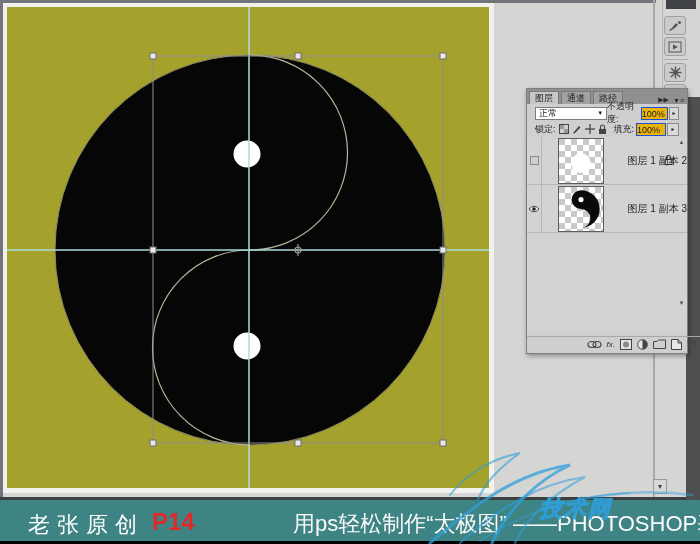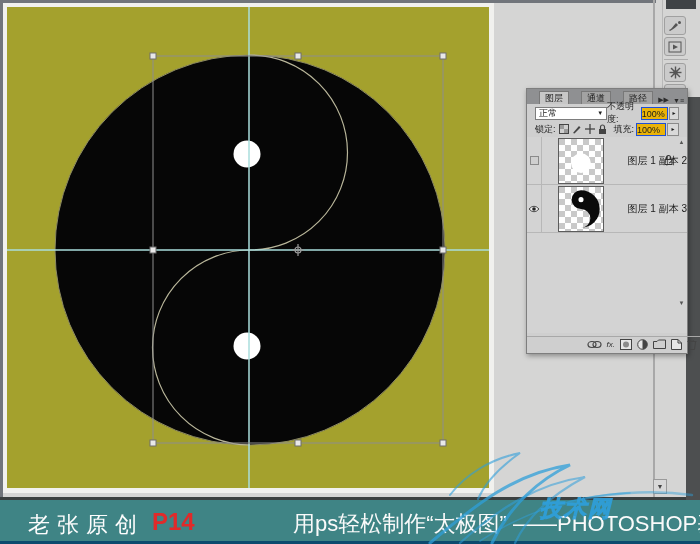--- a/index.html
+++ b/index.html
@@ -21,21 +21,21 @@
   .dock-sep { position:absolute; left:662px; top:0; width:1px; height:97px; background:#b9b9b9; }
   .dock-dark-box { position:absolute; left:666px; top:0; width:30px; height:9px; background:#3f4346; }
   .dock { position:absolute; left:664px; top:14px; width:24px; z-index:3; }
   .dock-btn { width:22px; height:19px; margin:2px 0; background:#cbcbcb; border:1px solid #a0a0a0; border-radius:3px; display:flex; align-items:center; justify-content:center; }
   .dock-div { width:24px; height:1px; background:#adadad; margin:3px 0; }
   .dark-strip { position:absolute; left:686px; top:97px; width:14px; height:406px; background:#4d4f50; z-index:1; }
 
   
   .layers-panel { position:absolute; left:526px; top:88px; width:162px; height:266px; background:#cfcfcf; border:1px solid #7e7e7e; box-shadow:1px 2px 5px rgba(0,0,0,.35); z-index:5; font-size:9px; color:#1c1c1c; }
   .tabbar { position:absolute; left:0; top:0; width:100%; height:15px; background:#8f9092; display:flex; align-items:flex-end; }
-  .tab { height:13px; padding:0 5px; line-height:13px; margin-left:12px; background:#a2a2a2; border:1px solid #787878; border-bottom:none; font-size:9px; }
+  .tab { height:13px; padding:0 5px; line-height:13px; margin-left:2px; background:#a2a2a2; border:1px solid #787878; border-bottom:none; font-size:9px; }
   .tab.active { background:#c7c7c7; }
   .tabbar-right { margin-left:auto; display:flex; gap:4px; padding-right:3px; color:#2b2b2b; font-size:7px; align-items:center; }
   .ctl-row { position:absolute; left:0; width:100%; height:16px; display:flex; align-items:center; padding:0 8px; }
   .ctl-row.r1 { top:16px; }
   .ctl-row.r2 { top:32px; }
   .combo { width:86px; height:13px; background:#fff; border:1px solid #7d7d7d; display:flex; align-items:center; padding:0 3px; }
   .combo .arr { margin-left:auto; font-size:6px; }
   .fieldlabel { margin-left:auto; }
   .field { width:30px; height:13px; background:#eab308; border:1px solid #1d4ed8; text-align:left; padding:1px 2px 0 0; margin-left:2px; }
   .spin { width:12px; height:13px; background:#d9d9d9; border:1px solid #8a8a8a; font-size:6px; text-align:center; line-height:11px; margin-left:1px; }
@@ -53,21 +53,21 @@
   .lname.bgname { font-style:italic; }
   .rowlock { position:absolute; right:14px; top:50%; transform:translateY(-50%); }
   .listscroll { position:absolute; right:1px; top:49px; width:9px; height:194px; }
   .sarrow { position:absolute; right:0; width:9px; height:9px; font-size:6px; color:#555; text-align:center; line-height:9px; }
 
   .panel-footer { position:absolute; left:0; bottom:2px; width:192px; height:15px; border-top:1px solid #a8a8a8; display:flex; align-items:center; justify-content:flex-end; gap:5px; padding-right:22px; }
   .fx-label { font-size:8px; font-style:italic; color:#333; }
   .grip { position:absolute; right:1px; bottom:1px; width:10px; height:10px; background:linear-gradient(135deg, transparent 50%, #9a9a9a 50%, #9a9a9a 60%, #cfcfcf 60%, #cfcfcf 75%, #9a9a9a 75%, #9a9a9a 85%, #cfcfcf 85%); }
 
   
-  .bottom-bar { position:absolute; left:0; top:500px; width:700px; height:44px; background:#3f8485; border-bottom:3px solid #0c4a6e; z-index:6; }
+  .bottom-bar { position:absolute; left:0; top:500px; width:700px; height:44px; background:#3f8485; border-bottom:3px solid #000000; z-index:6; }
   .author { position:absolute; left:28px; top:10px; color:#fdfdfd; font-family:"Liberation Serif", serif; font-size:22px; letter-spacing:7px; }
   .pageno { position:absolute; left:152px; top:8px; color:#e02a2a; font-size:24px; font-weight:bold; font-family:"Liberation Sans", sans-serif; }
   .bartitle { position:absolute; left:293px; top:9px; color:#fafafa; font-size:22px; white-space:nowrap; }
 
   
   .watermark { position:absolute; left:420px; top:445px; width:280px; height:99px; z-index:7; pointer-events:none; }
   .wm-text { position:absolute; left:540px; top:494px; z-index:7; font-size:22px; font-weight:bold; letter-spacing:2px; color:rgba(47,159,218,0.25); -webkit-text-stroke:1px rgba(47,159,218,0.9); pointer-events:none;font-style:italic; }
 </style>
 </head>
 <body>

